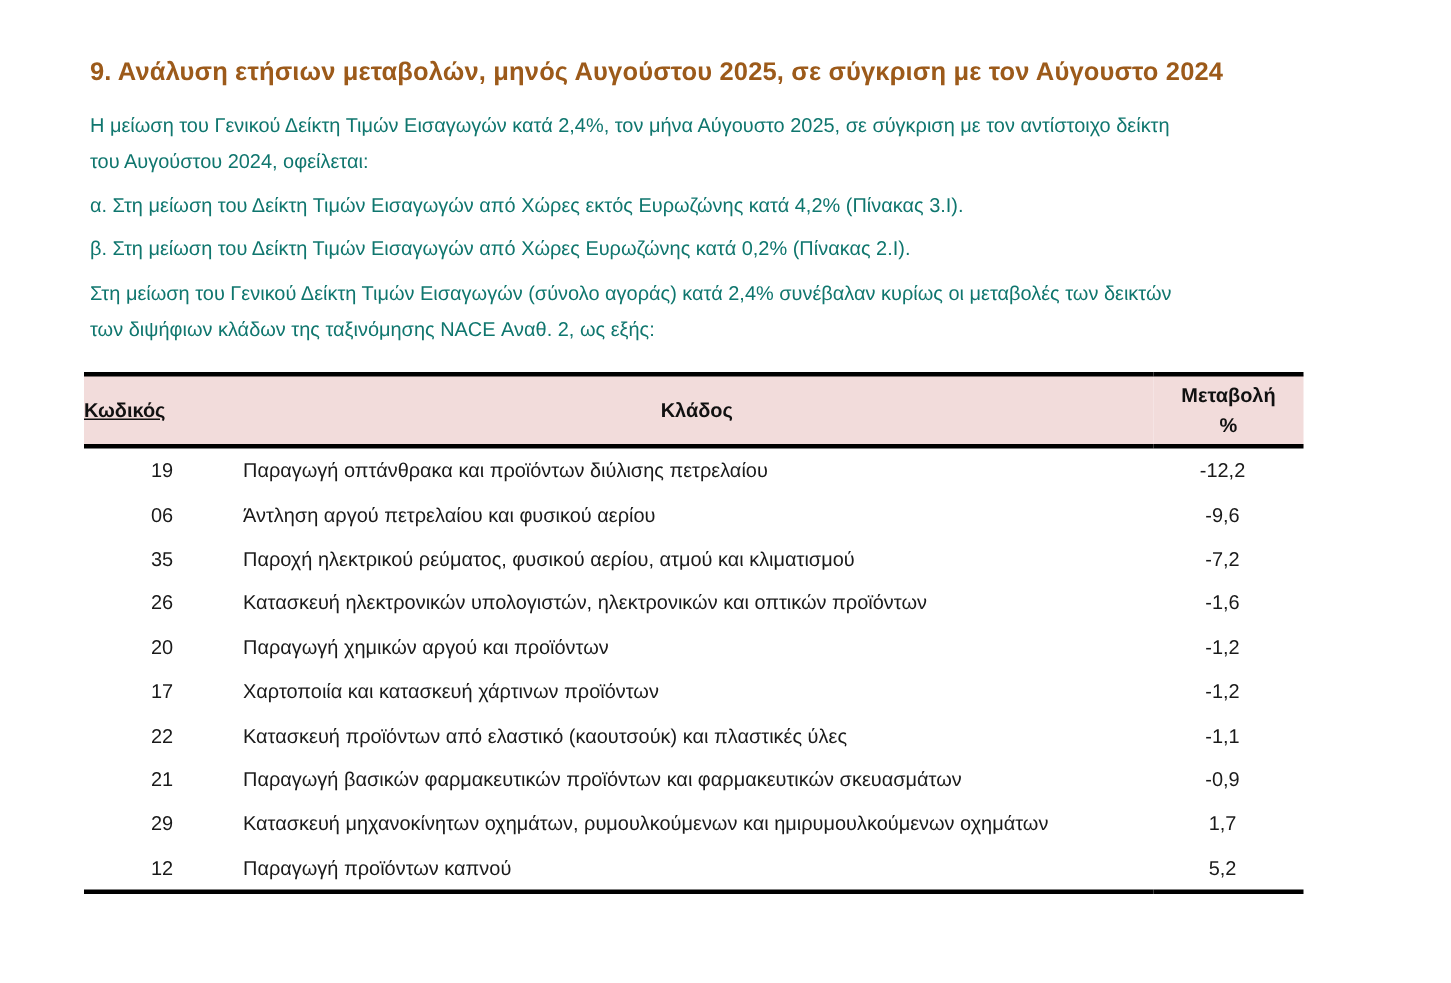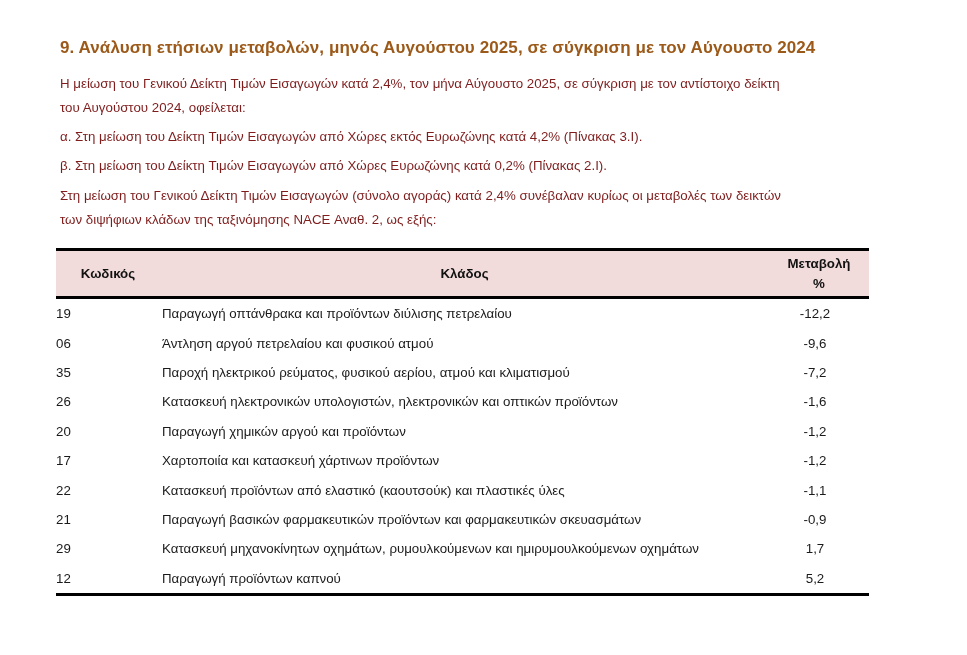--- a/index.html
+++ b/index.html
@@ -9,45 +9,45 @@
     color: #1a1a1a;
   }
   .page { position: absolute; left: 0; top: 0; width: 967px; height: 655px; }
   .heading {
     position: absolute; left: 60px; top: 38px;
     font-size: 17px; font-weight: bold; color: #9c5a1a;
     letter-spacing: 0.1px; white-space: nowrap;
   }
   .para {
     position: absolute; left: 60px; font-size: 13.3px; line-height: 24px;
-    color: #7f1d1d; white-space: nowrap;
+    color: #0f766e; white-space: nowrap;
   }
   .p1 { top: 72px; }
   .p2 { top: 96px; }
   .p3 { top: 125px; }
   .p4 { top: 154px; }
   .p5 { top: 184px; }
   .p6 { top: 208px; }
 
   .table {
     position: absolute; left: 56px; top: 248px; width: 813px;
     border-collapse: collapse; font-size: 13.3px;
   }
   .table thead tr {
     background: #f2dcdb;
   }
   .table thead th {
     font-weight: bold; color: #111; height: 45px; padding: 0; vertical-align: middle;
     border-top: 3px solid #000; border-bottom: 3px solid #000;
   }
-  .table th.col-code { width: 104px; text-align: center; }
+  .table th.col-code { width: 104px; text-align: left; text-decoration: underline; }
   .table th.col-sector { }
   .table th.col-change { width: 100px; text-align: center; line-height: 20px; padding-right: 0; margin-top: 40px; }
   .table tbody td { height: 29.4px; padding: 0; vertical-align: middle; }
-  .table td.code { text-align: left; padding-right: 0; }
+  .table td.code { text-align: center; padding-right: 0; }
   .table td.sector { padding-left: 2px; white-space: nowrap; }
   .table td.change { text-align: center; padding-right: 8px; }
   .table tbody tr:last-child td { border-bottom: 3px solid #000; }
 </style>
 </head>
 <body>
 
 <div class="page">
   <div class="heading">9. Ανάλυση ετήσιων μεταβολών, μηνός Αυγούστου 2025, σε σύγκριση με τον Αύγουστο 2024</div>
 
@@ -70,21 +70,21 @@
       </tr>
     </thead>
     <tbody id="table-body">
         <tr>
           <td class="code">19</td>
           <td class="sector">Παραγωγή οπτάνθρακα και προϊόντων διύλισης πετρελαίου</td>
           <td class="change">-12,2</td>
         </tr>
         <tr>
           <td class="code">06</td>
-          <td class="sector">Άντληση αργού πετρελαίου και φυσικού ατμού</td>
+          <td class="sector">Άντληση αργού πετρελαίου και φυσικού αερίου</td>
           <td class="change">-9,6</td>
         </tr>
         <tr>
           <td class="code">35</td>
           <td class="sector">Παροχή ηλεκτρικού ρεύματος, φυσικού αερίου, ατμού και κλιματισμού</td>
           <td class="change">-7,2</td>
         </tr>
         <tr>
           <td class="code">26</td>
           <td class="sector">Κατασκευή ηλεκτρονικών υπολογιστών, ηλεκτρονικών και οπτικών προϊόντων</td>

